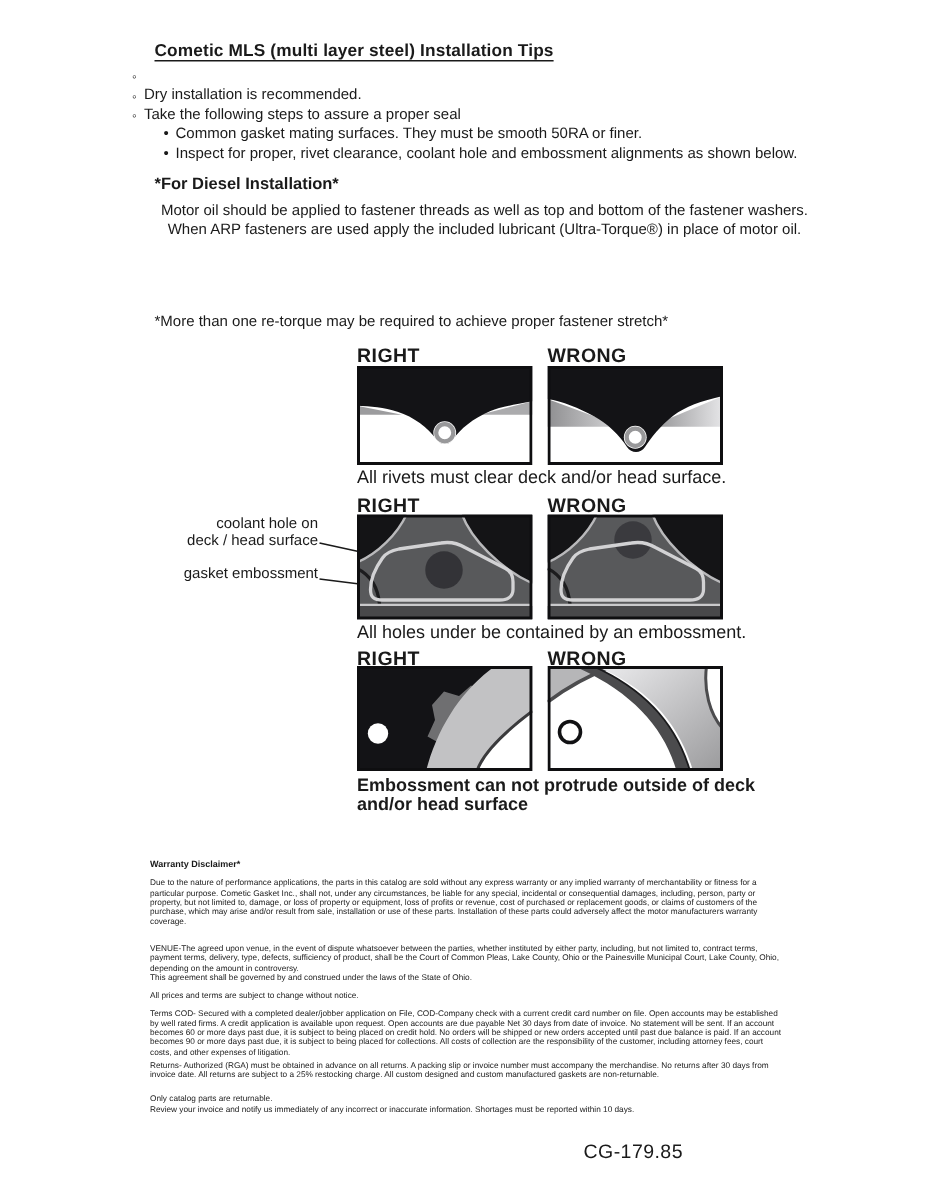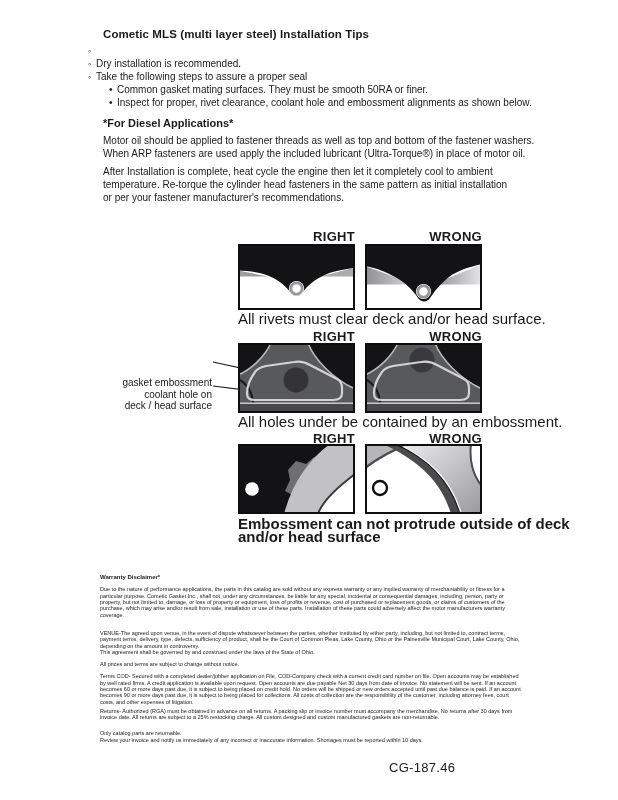--- a/index.html
+++ b/index.html
@@ -1,31 +1,31 @@
 <!DOCTYPE html>
 <html><head>
 <meta charset="utf-8">
 <style>
   html,body{margin:0;padding:0;background:#ffffff;}
   body{width:618px;height:800px;position:relative;font-family:"Liberation Sans","DejaVu Sans",sans-serif;color:#1a1a1a;}
   .page{position:absolute;left:0;top:0;width:618px;height:800px;background:#fff;overflow:hidden;}
   .abs{position:absolute;}
-  .title{left:103px;top:28px;font-size:11.5px;font-weight:bold;text-underline-offset:2.5px;text-decoration-thickness:1.4px;letter-spacing:.1px;}
+  .title{left:103px;top:28px;font-size:11.5px;font-weight:bold;text-decoration:underline;text-underline-offset:2.5px;text-decoration-thickness:1.4px;letter-spacing:.1px;}
   .tips{left:88px;top:45px;width:460px;font-size:10px;line-height:12.9px;}
   .tip-row{display:flex;align-items:flex-start;}
   .tip-row .glyph{width:8px;flex:0 0 8px;font-size:9px;line-height:12.9px;}
   .tip-sub{margin-left:21px;}
   .tip-sub .glyph{font-size:10px;}
   .diesel-h{left:103px;top:117px;font-size:11px;font-weight:bold;}
   .para{left:103px;font-size:10px;line-height:13px;white-space:pre-line;width:440px;}
-  .p1{top:134px;}
+  .p1{top:134px;text-align:center;}
   .p2{top:165px;}
   .p3{top:208px;}
-  .dlabel{font-size:13px;font-weight:bold;letter-spacing:.3px;width:117px;text-align:right;}
-  .caption{left:238px;font-size:15px;line-height:13px;white-space:pre-line;}
+  .dlabel{font-size:13px;font-weight:bold;letter-spacing:.3px;width:117px;text-align:left;}
+  .caption{left:238px;font-size:12px;line-height:13px;white-space:pre-line;}
   .panel{border:0;display:block;}
   .ann{font-size:10px;line-height:11px;white-space:pre-line;text-align:right;width:150px;}
   .warr{left:100px;width:424px;font-size:5.5px;line-height:6.35px;}
   .warr .wh{font-weight:bold;font-size:6px;margin:0 0 4px 0;}
   .warr p{margin:0;}
   .warr .m12{margin-top:12px;} .warr .m6{margin-top:6px;} .warr .m5{margin-top:5.5px;}
   .warr .m3{margin-top:3px;} .warr .m9{margin-top:9.5px;}
   .pagenum{left:389px;top:760px;font-size:13px;letter-spacing:.3px;}
 </style>
 </head>
@@ -50,26 +50,24 @@
     <div class="tip-row tip-sub">
       <span class="glyph">•</span>
       <span>Common gasket mating surfaces.  They must be smooth 50RA or finer.</span>
     </div>
     <div class="tip-row tip-sub">
       <span class="glyph">•</span>
       <span>Inspect for proper, rivet clearance, coolant hole and embossment alignments as shown below.</span>
     </div>
   </div>
 
-  <div class="abs diesel-h">*For Diesel Applications*</div>
+  <div class="abs diesel-h">*For Diesel Installation*</div>
   <div class="abs para p1">Motor oil should be applied to fastener threads as well as top and bottom of the fastener washers.
 When ARP fasteners are used apply the included lubricant (Ultra-Torque®) in place of motor oil.</div>
-  <div class="abs para p2">After Installation is complete, heat cycle the engine then let it completely cool to ambient
-temperature. Re-torque the cylinder head fasteners in the same pattern as initial installation
-or per your fastener manufacturer's recommendations.</div>
+  <div class="abs para p3">*More than one re-torque may be required to achieve proper fastener stretch*</div>
 
   <div class="abs dlabel" style="left:238px;top:229px;">RIGHT</div>
   <div class="abs dlabel" style="left:365px;top:229px;">WRONG</div>
 
   <svg class="abs panel" style="left:238px;top:244px;" width="117" height="66" viewBox="0 0 117 66">
     <rect x="0" y="0" width="117" height="66" fill="#ffffff"></rect>
     <path d="M0,26.5 L30,32.5 L0,32.5 Z" fill="#9c9c9e"></path>
     <path d="M117,23.5 L117,32.5 L82,32.5 Z" fill="#ababad"></path>
     <path d="M0,0 H117 V23.5 C103,26 95,27.5 89,30 C77,35 69,42 64,49 C61,53 56,53 53,49 C47,41 38,34 27,30.5 C18,27.5 9,27 0,26.5 Z" fill="#131316"></path>
     <circle cx="58.5" cy="44.5" r="7.6" fill="#ffffff"></circle>
@@ -95,21 +93,21 @@
     <circle cx="58.5" cy="47.5" r="7.6" fill="#ffffff"></circle>
     <circle cx="58.5" cy="47.5" r="5.7" fill="#ffffff" stroke="#98989a" stroke-width="2.8"></circle>
     <rect x="1" y="1" width="115" height="64" fill="none" stroke="#0e0e10" stroke-width="2"></rect>
   </svg>
 
   <div class="abs caption" style="top:312px;">All rivets must clear deck and/or head surface.</div>
 
   <div class="abs dlabel" style="left:238px;top:329px;">RIGHT</div>
   <div class="abs dlabel" style="left:365px;top:329px;">WRONG</div>
 
-  <div class="abs ann" style="left:62px;top:344px;margin-top:45px;">coolant hole on
+  <div class="abs ann" style="left:62px;top:344px;">coolant hole on
 deck / head surface</div>
   <div class="abs ann" style="left:62px;top:377px;">gasket embossment</div>
 
   <svg class="abs" style="left:205px;top:340px;" width="100" height="60" viewBox="0 0 100 60">
     <line x1="8" y1="22" x2="86" y2="39" stroke="#1a1a1a" stroke-width="1.1"></line>
     <line x1="8" y1="46" x2="52" y2="51.5" stroke="#1a1a1a" stroke-width="1.1"></line>
   </svg>
 
   <svg class="abs panel" style="left:238px;top:343px;" width="117" height="70" viewBox="0 0 117 70">
     <rect x="0" y="0" width="117" height="70" fill="#58595b"></rect>
@@ -180,15 +178,15 @@
     <p class="m6">Due to the nature of performance applications, the parts in this catalog are sold without any express warranty or any implied warranty of merchantability or fitness for a particular purpose.  Cometic Gasket Inc., shall not, under any circumstances, be liable for any special, incidental or consequential damages, including, person, party or property, but not limited to, damage, or loss of property or equipment, loss of profits or revenue, cost of purchased or replacement goods, or claims of customers of the purchase, which may arise and/or result from sale, installation or use of these parts.  Installation of these parts could adversely affect the motor manufacturers warranty coverage.</p>
     <p class="m12">VENUE-The agreed upon venue, in the event of dispute whatsoever between the parties, whether instituted by either party, including, but not limited to, contract terms, payment terms, delivery, type, defects, sufficiency of product, shall be the Court of Common Pleas, Lake County, Ohio or the Painesville Municipal Court, Lake County, Ohio, depending on the amount in controversy.</p>
     <p>This agreement shall be governed by and construed under the laws of the State of Ohio.</p>
     <p class="m6">All prices and terms are subject to change without notice.</p>
     <p class="m5">Terms COD- Secured with a completed dealer/jobber application on File, COD-Company check with a current credit card number on file.  Open accounts may be established by well rated firms.  A credit application is available upon request.  Open accounts are due payable Net 30 days from date of invoice.  No statement will be sent.  If an account becomes 60 or more days past due, it is subject to being placed on credit hold.  No orders will be shipped or new orders accepted until past due balance is paid.  If an account becomes 90 or more days past due, it is subject to being placed for collections.  All costs of collection are the responsibility of the customer, including attorney fees, court costs, and other expenses of litigation.</p>
     <p class="m3">Returns- Authorized (RGA) must be obtained in advance on all returns.  A packing slip or invoice number must accompany the merchandise.  No returns after 30 days from invoice date.  All returns are subject to a 25% restocking charge.  All custom designed and custom manufactured gaskets are non-returnable.</p>
     <p class="m9">Only catalog parts are returnable.</p>
     <p>Review your invoice and notify us immediately of any incorrect or inaccurate information.  Shortages must be reported within 10 days.</p>
   </div>
 
-  <div class="abs pagenum">CG-187.46</div>
+  <div class="abs pagenum">CG-179.85</div>
 
 </div>
 
 </body></html>

